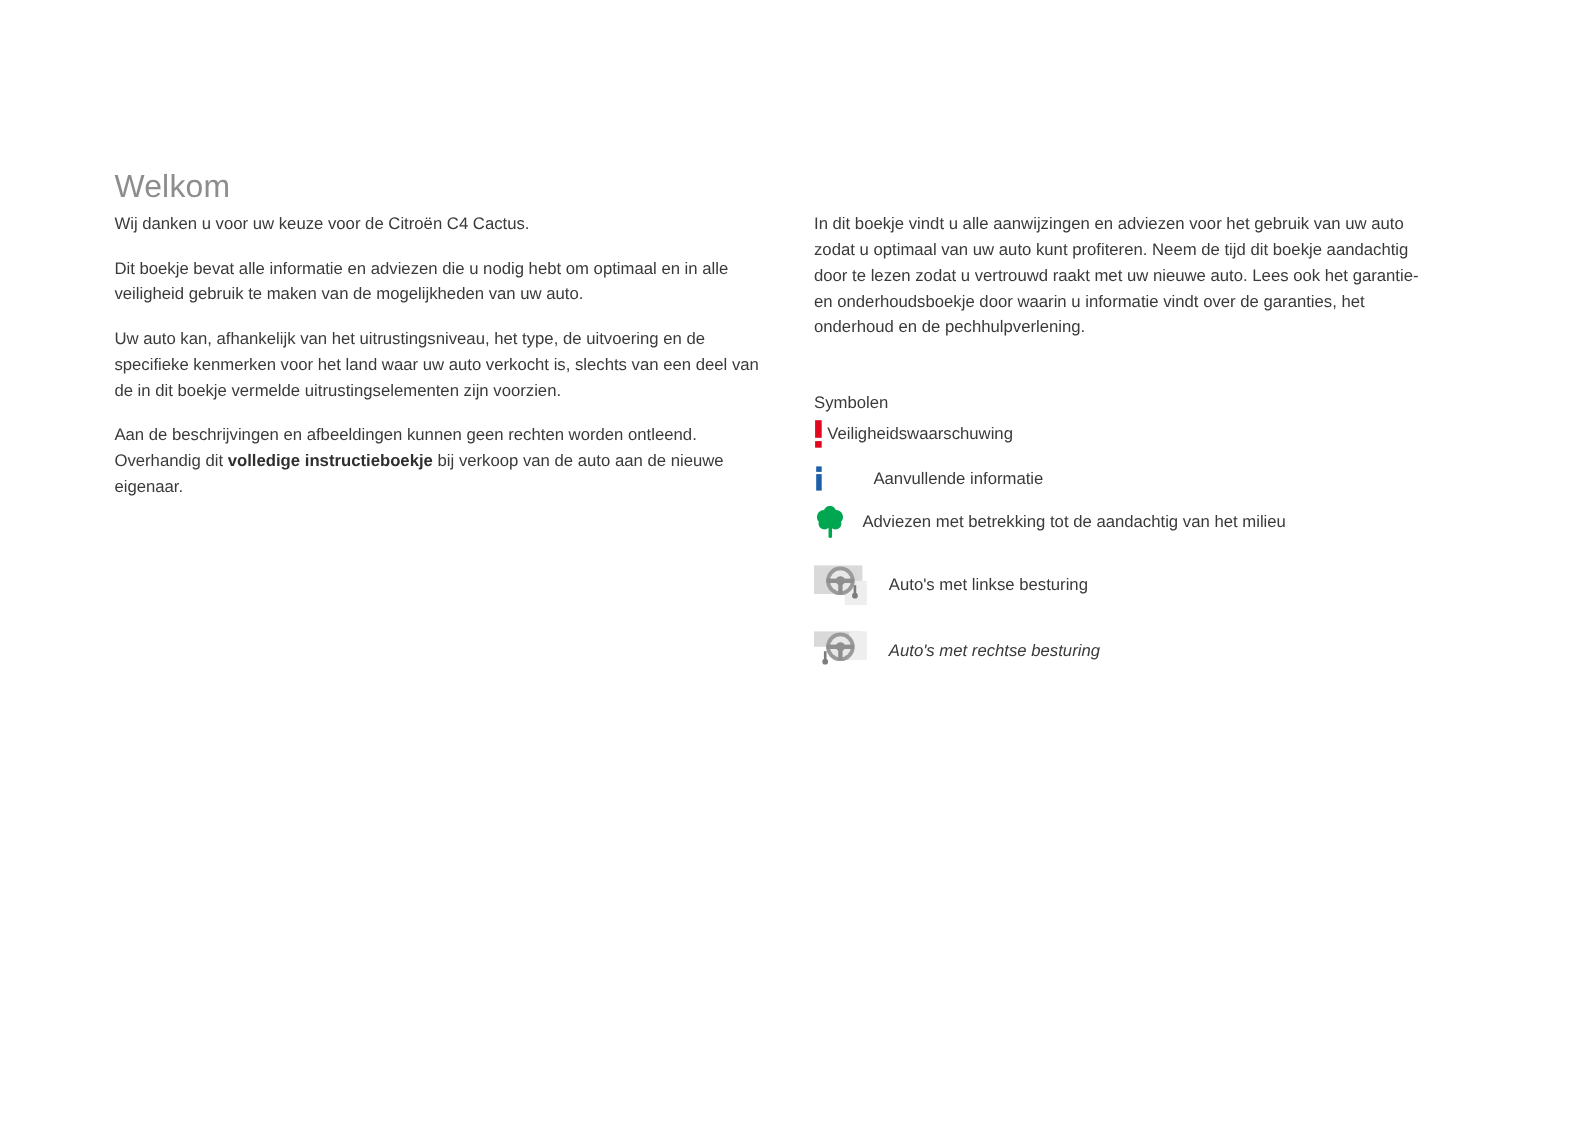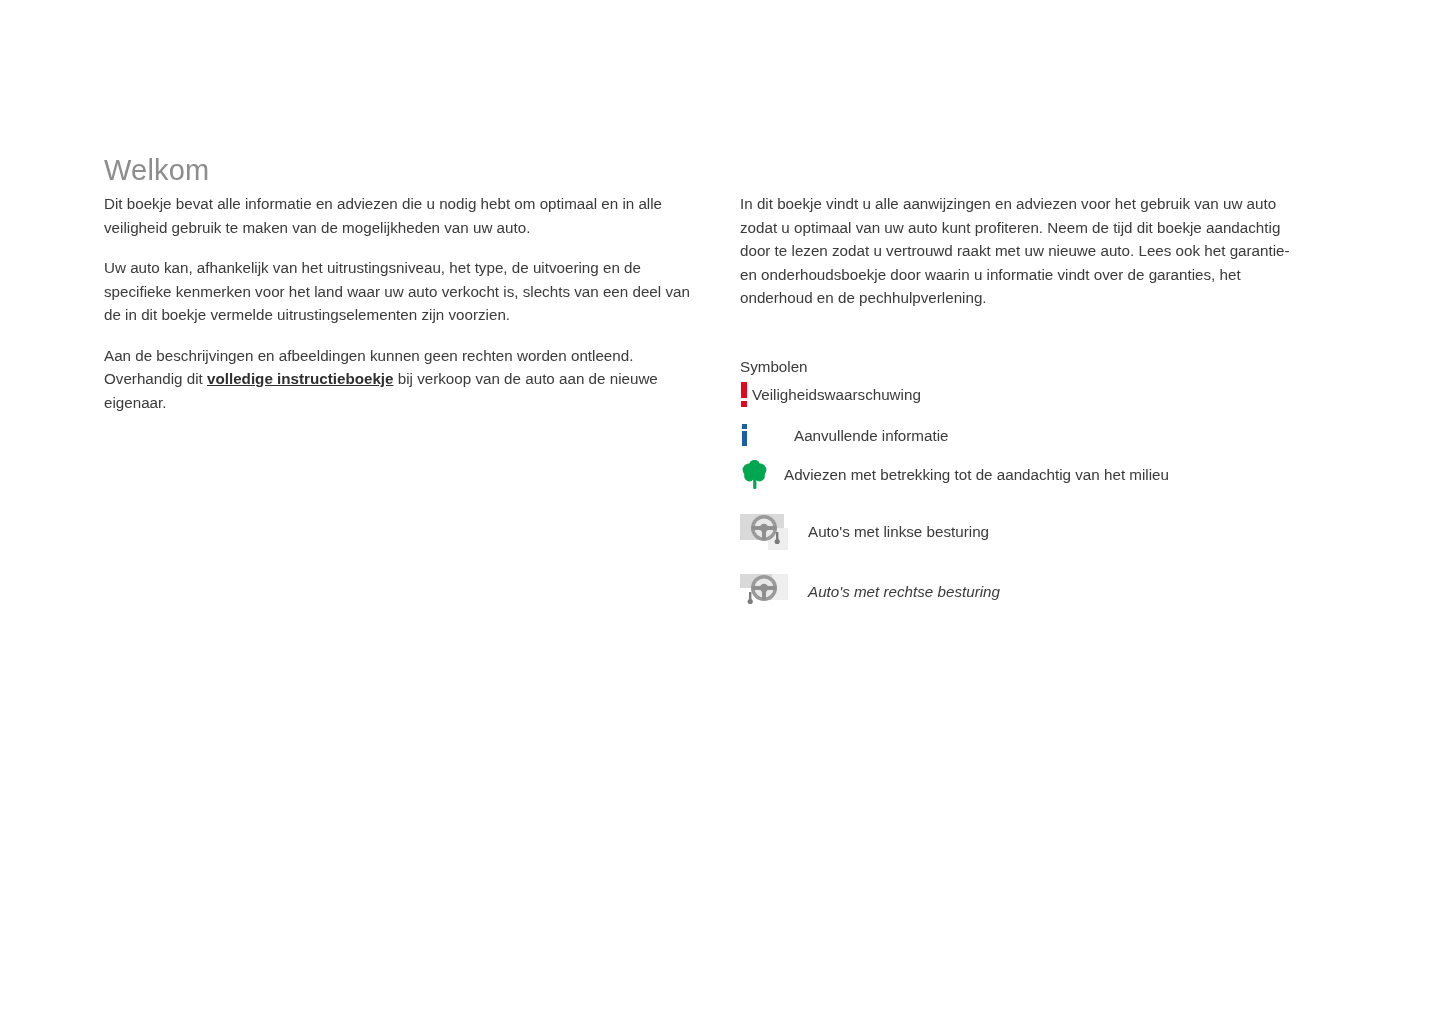--- a/index.html
+++ b/index.html
@@ -46,21 +46,20 @@
     color: #3a3a3a;
     margin: 0 0 17px 0;
     text-align: left;
   }
   .para.tight {
     margin-bottom: 0;
   }
   .para b {
     font-weight: 700;
     color: #2f2f2f;
-    text-decoration: underline;
   }
 
   .symbols-heading {
     font-size: 15.2px;
     color: #3a3a3a;
     margin: 0;
     position: absolute;
     left: 740px;
     top: 358px;
     text-align: right;
@@ -153,20 +152,21 @@
   #row-rhd .symbol-label { margin-left: 10px; font-style: italic; }
 </style>
 </head>
 <body>
 
 <div class="page">
 
   <h1 class="page-title">Welkom</h1>
 
   <div class="col-left">
+    <p class="para">Wij danken u voor uw keuze voor de Citroën C4 Cactus.</p>
     <p class="para">Dit boekje bevat alle informatie en adviezen die u nodig hebt om optimaal en in alle veiligheid gebruik te maken van de mogelijkheden van uw auto.</p>
     <p class="para">Uw auto kan, afhankelijk van het uitrustingsniveau, het type, de uitvoering en de specifieke kenmerken voor het land waar uw auto verkocht is, slechts van een deel van de in dit boekje vermelde uitrustingselementen zijn voorzien.</p>
     <p class="para tight">Aan de beschrijvingen en afbeeldingen kunnen geen rechten worden ontleend.</p>
     <p class="para"><span>Overhandig dit </span><b>volledige instructieboekje</b><span> bij verkoop van de auto aan de nieuwe eigenaar.</span></p>
   </div>
 
   <div class="col-right">
     <p class="para">In dit boekje vindt u alle aanwijzingen en adviezen voor het gebruik van uw auto zodat u optimaal van uw auto kunt profiteren. Neem de tijd dit boekje aandachtig door te lezen zodat u vertrouwd raakt met uw nieuwe auto. Lees ook het garantie- en onderhoudsboekje door waarin u informatie vindt over de garanties, het onderhoud en de pechhulpverlening.</p>
   </div>
 

